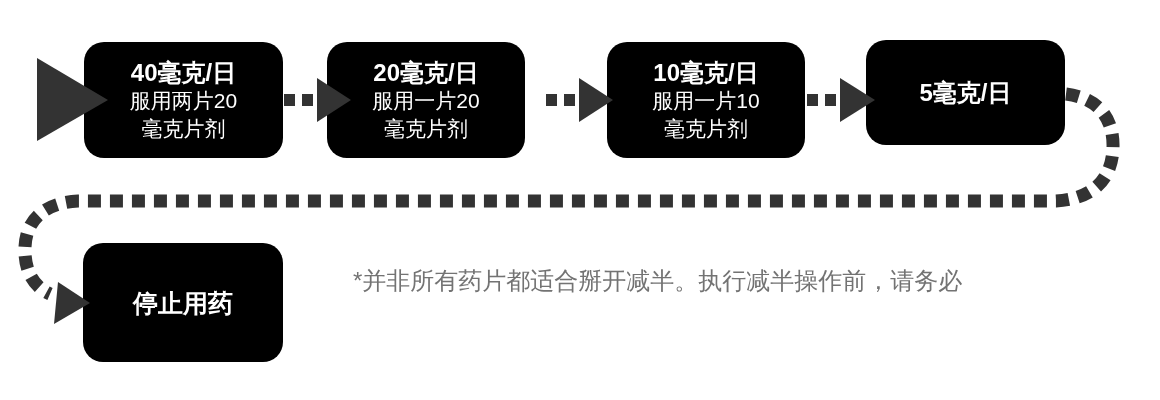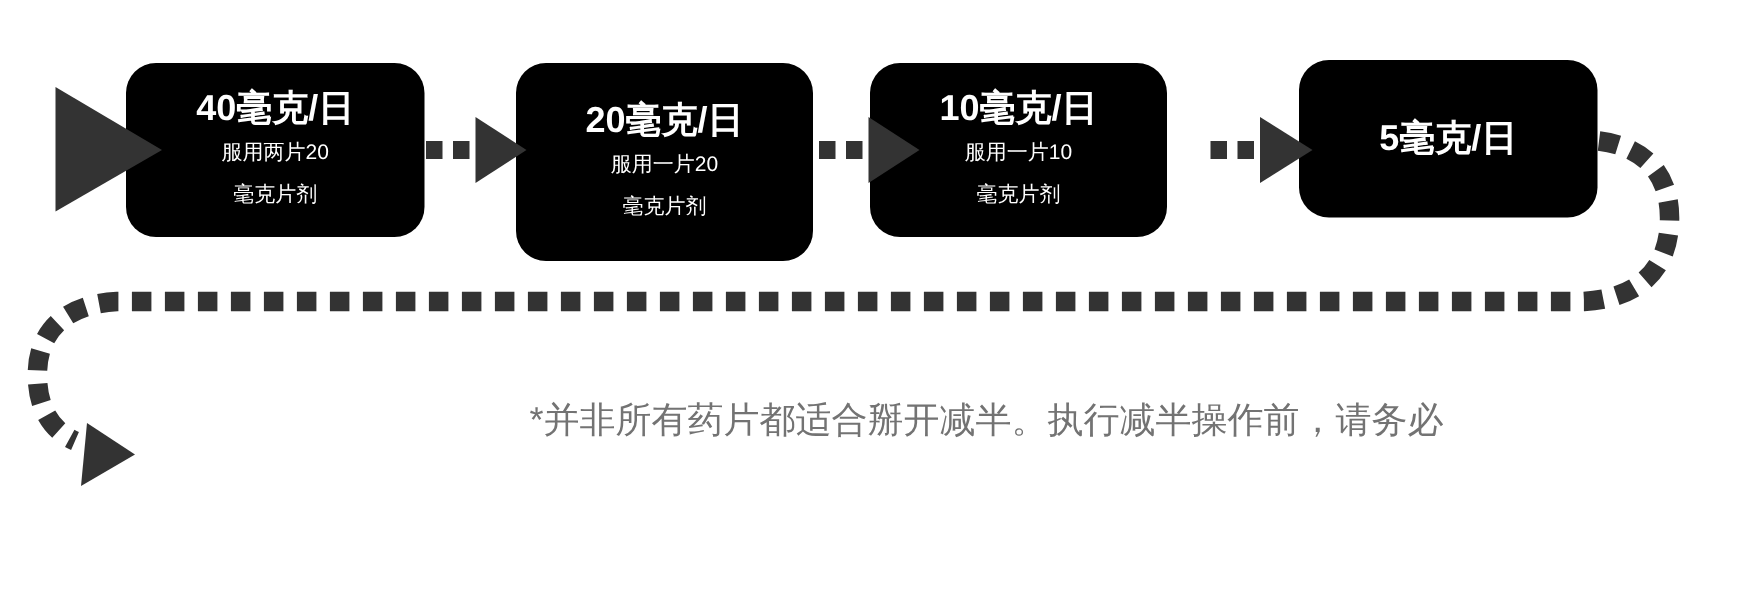--- a/index.html
+++ b/index.html
@@ -15,21 +15,21 @@
     background:#000000;
     border-radius:20px;
     color:#ffffff;
     display:flex;flex-direction:column;
     align-items:center;justify-content:center;
     text-align:center;
     padding:2px 4px;
     box-sizing:border-box;
   }
   .box-heading{font-weight:bold;font-size:24px;line-height:29px;}
-  .box-line{font-size:14px;line-height:28px;}
+  .box-line{font-size:21px;line-height:28px;}
   .stop-label{font-weight:bold;font-size:25px;line-height:30px;}
   .overlay{
     position:absolute;left:0;top:0;width:1160px;height:400px;
     pointer-events:none;
   }
   .footnote{
     position:absolute;left:353px;top:265px;
     font-size:24px;line-height:32px;
     color:#737373;white-space:nowrap;
   }
@@ -39,36 +39,39 @@
 <body>
 
 <div class="canvas">
 
   <div class="box" style="left:84px;top:42px;width:199px;height:116px">
     <div class="box-heading">40毫克/日</div>
     <div class="box-line">服用两片20</div>
     <div class="box-line">毫克片剂</div>
   </div>
 
-  <div class="box" style="left:344px;top:42px;width:198px;height:132px">
+  <div class="box" style="left:327px;top:42px;width:198px;height:116px">
     <div class="box-heading">20毫克/日</div>
     <div class="box-line">服用一片20</div>
     <div class="box-line">毫克片剂</div>
   </div>
 
-  <div class="box" style="left:580px;top:42px;width:198px;height:116px">
+  <div class="box" style="left:607px;top:42px;width:198px;height:116px">
     <div class="box-heading">10毫克/日</div>
     <div class="box-line">服用一片10</div>
     <div class="box-line">毫克片剂</div>
   </div>
 
   <div class="box" style="left:866px;top:40px;width:199px;height:105px">
     <div class="box-heading">5毫克/日</div>
   </div>
 
+  <div class="box" style="left:83px;top:243px;width:200px;height:119px">
+    <div class="stop-label">停止用药</div>
+  </div>
 
   <div class="footnote">
     <div class="l1">*并非所有药片都适合掰开减半。执行减半操作前，请务必</div>
   </div>
 
   <svg class="overlay" viewBox="0 0 1160 400">
 
     <polygon points="37,58 37,141 108,100" fill="#333333"></polygon>
 
     <line x1="284" y1="100" x2="314" y2="100" stroke="#333333" stroke-width="12" stroke-dasharray="11 7"></line>

